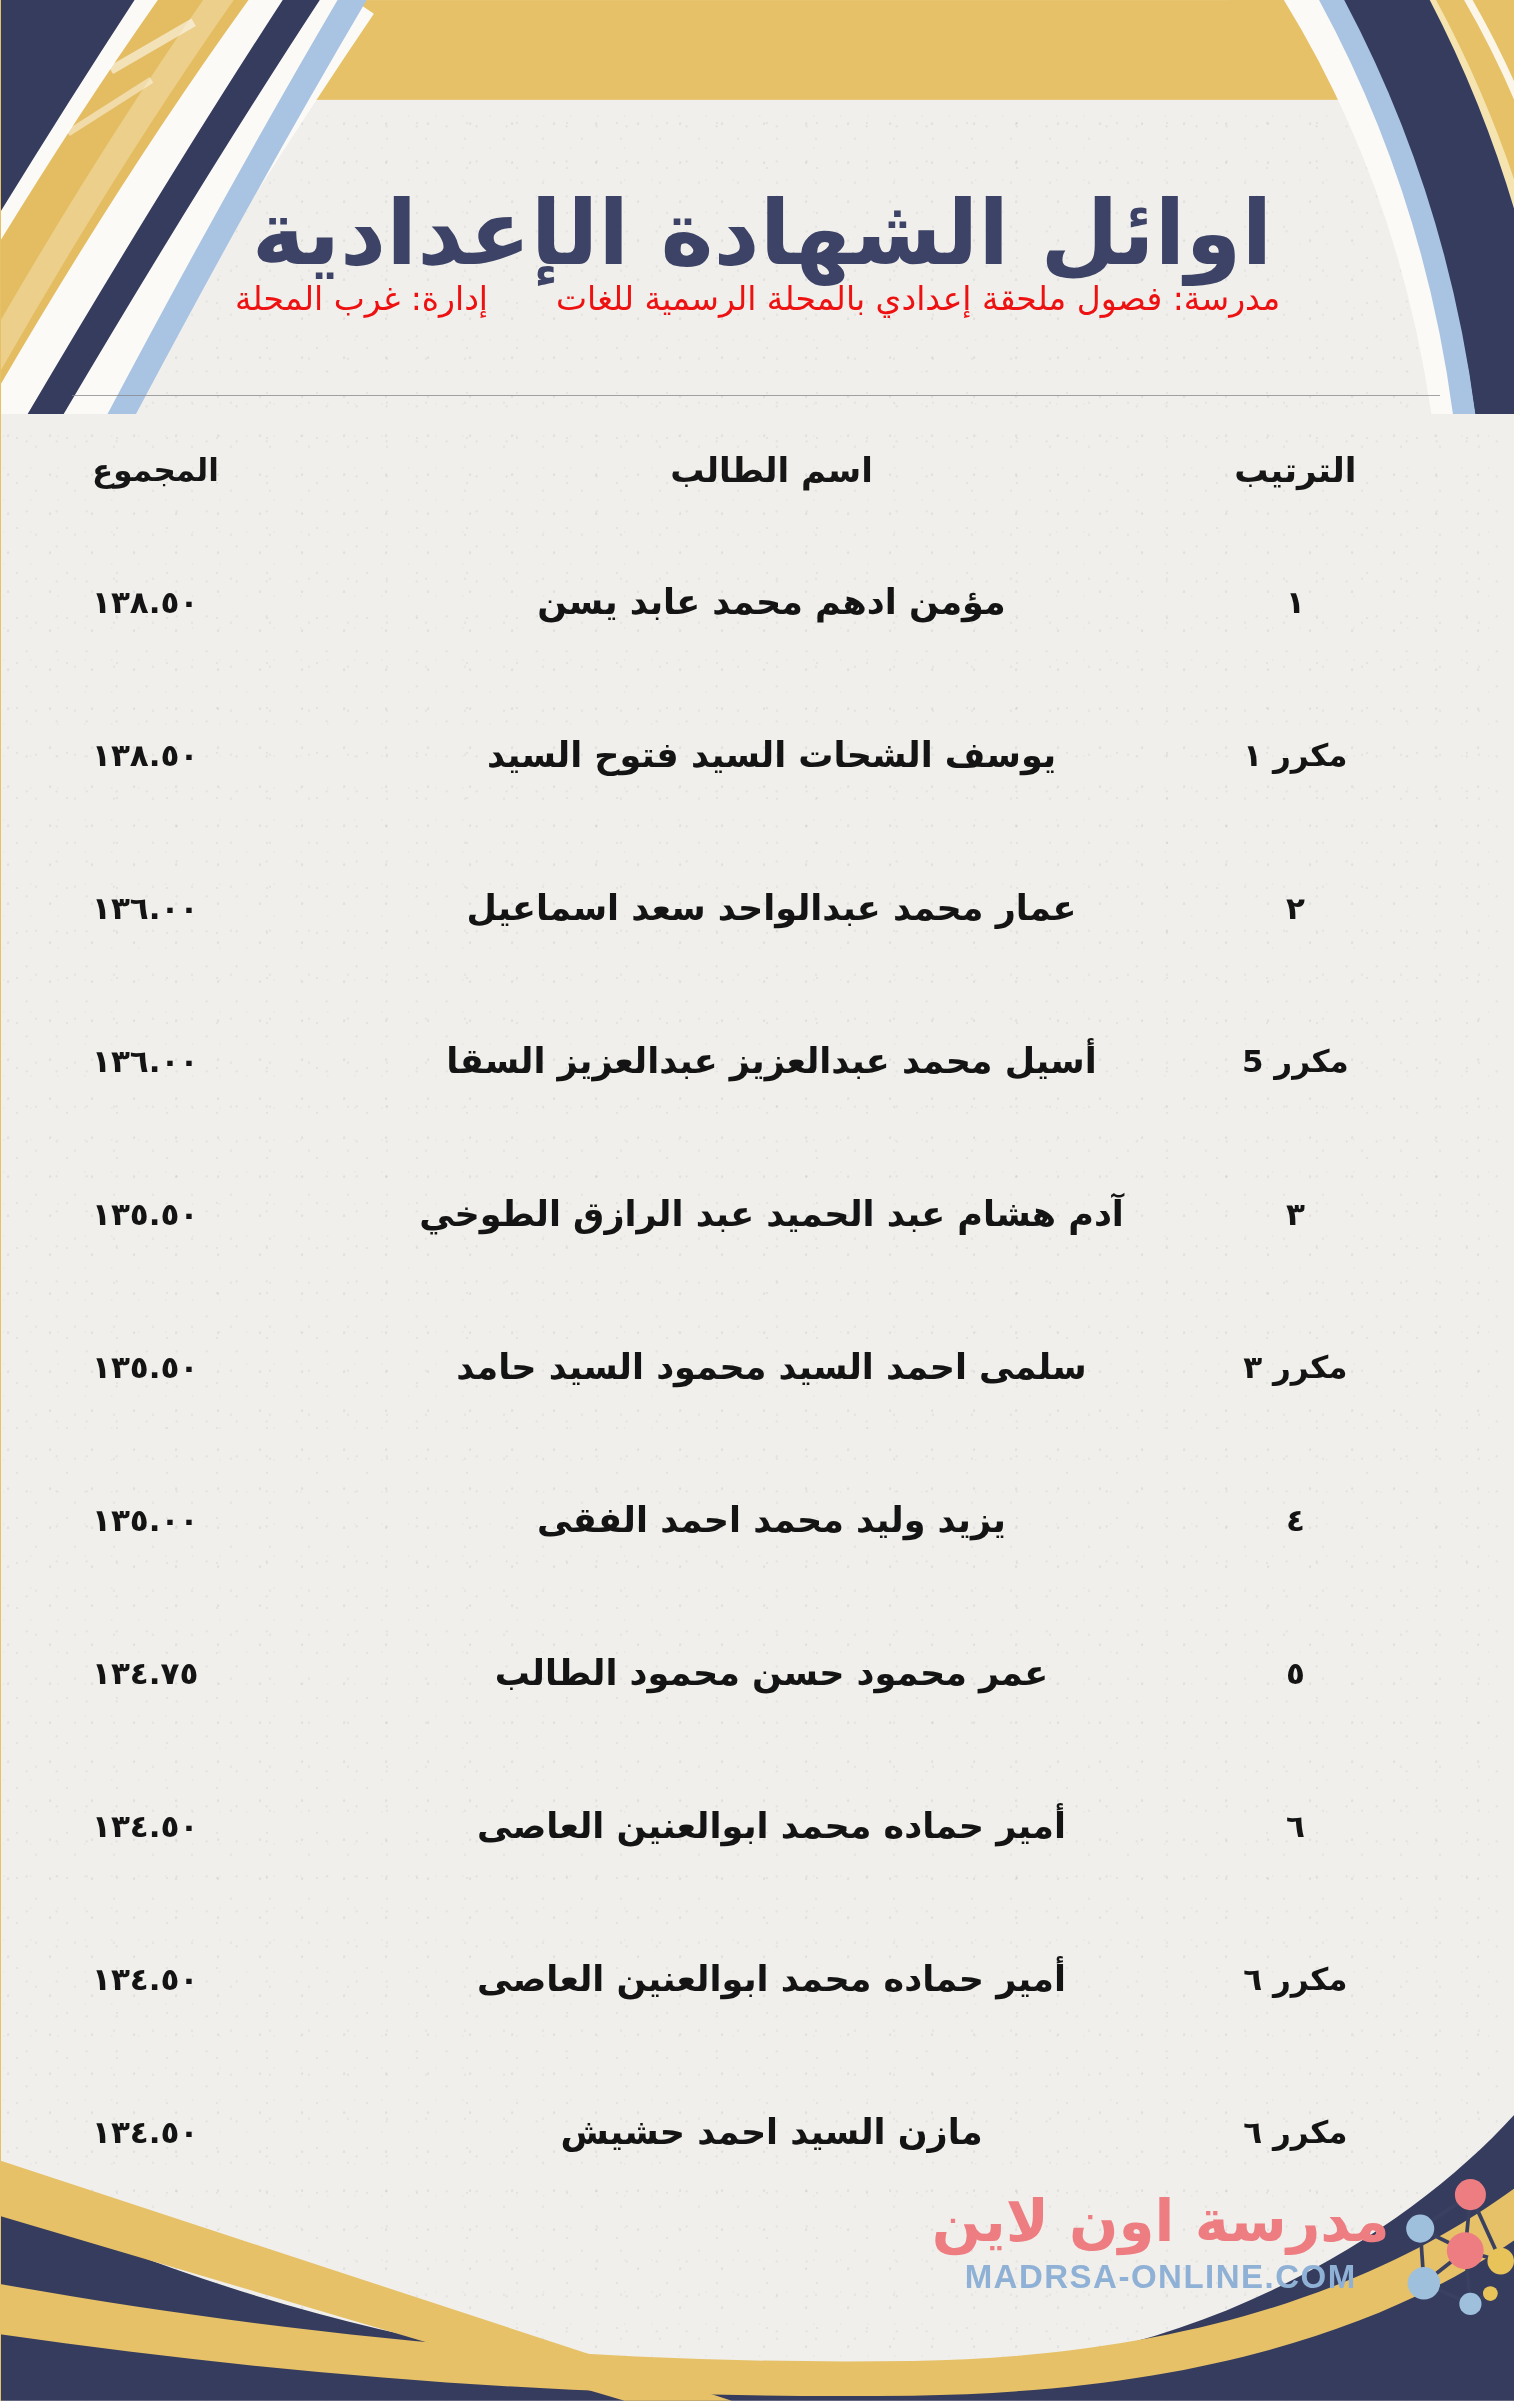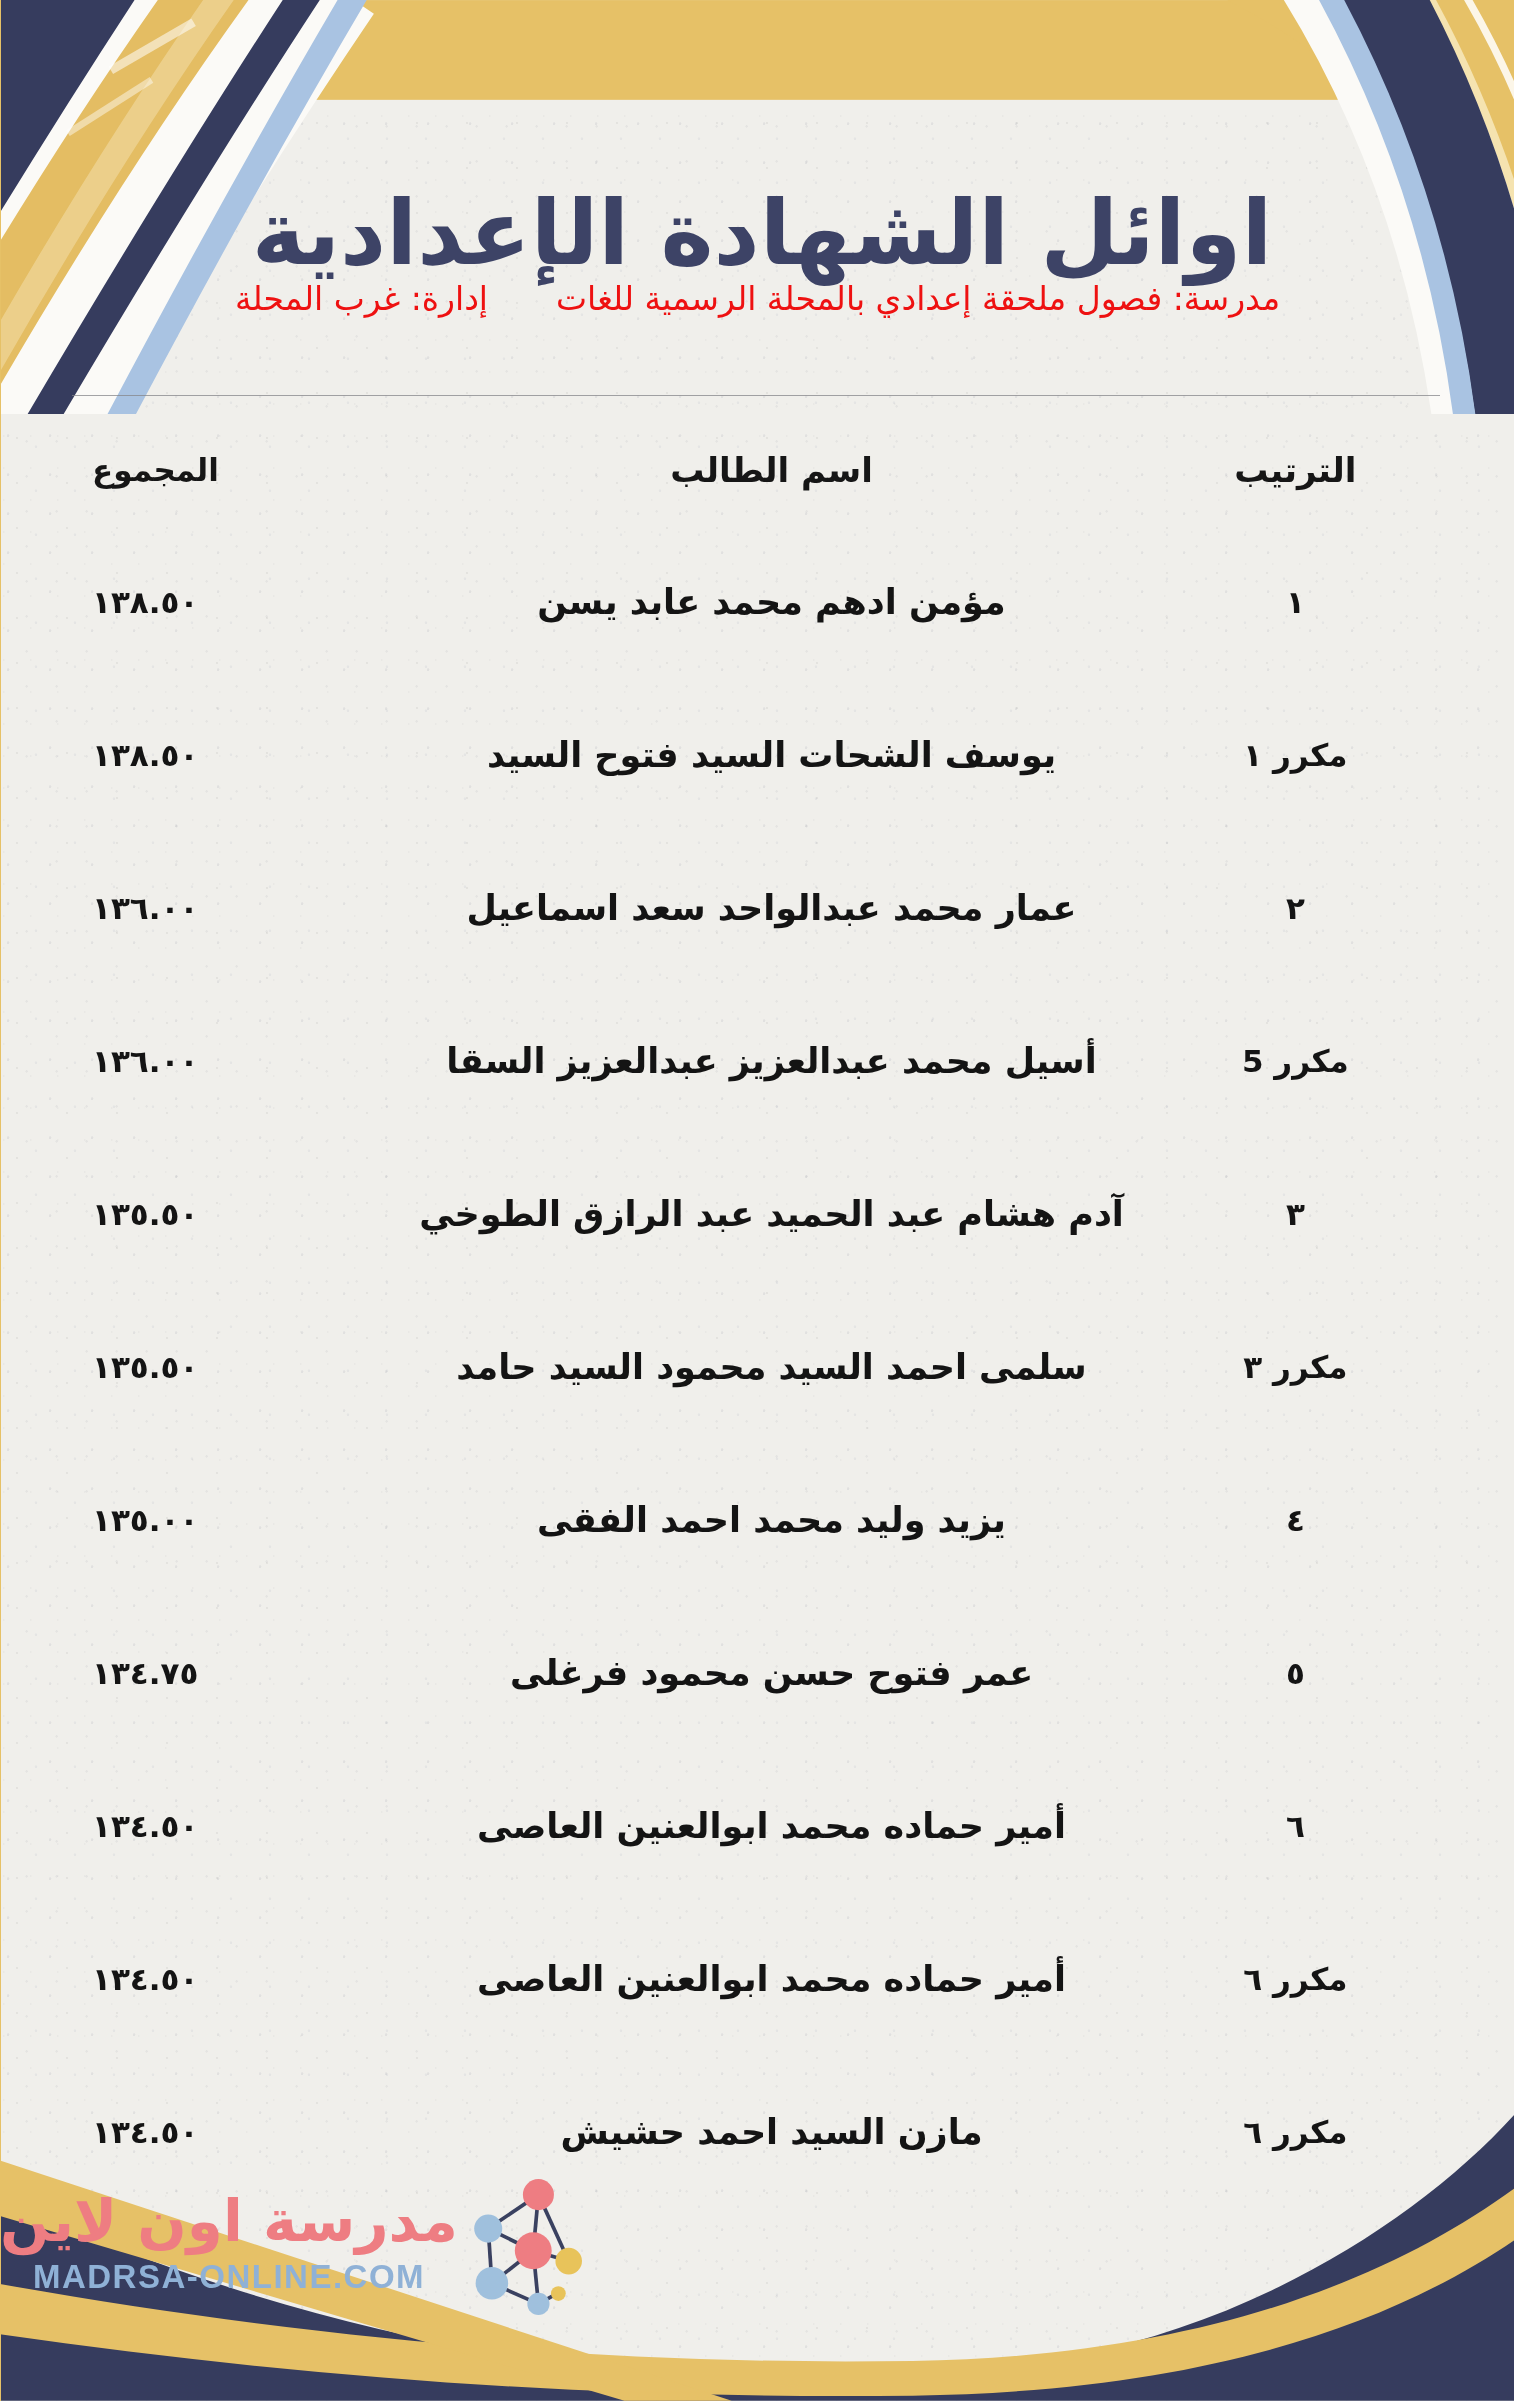--- a/index.html
+++ b/index.html
@@ -58,21 +58,21 @@
   .th-rank,.td-rank{text-align:center;font-size:31px;}
   .th-name,.td-name{text-align:center;font-size:35px;font-weight:600;}
   .th-rank{font-size:34px;}
   .th-name{font-size:34px;}
   .th-total,.td-total{text-align:left;padding-left:33px;font-size:31px;direction:ltr;}
   .td-rank{font-weight:600;}
   .td-total{font-weight:600;}
 
   .logo{
     position:absolute;top:2171px;left:0;right:0;
-    display:flex;flex-direction:row;justify-content:flex-start;align-items:center;
+    display:flex;flex-direction:row;justify-content:flex-end;align-items:center;
     gap:10.3px;direction:ltr;z-index:4;
   }
   .logo-text{display:flex;flex-direction:column;align-items:center;}
   .logo-arabic{
     font-size:58px;font-weight:bold;color:#ee7d82;line-height:1.1;
     direction:rtl;
   }
   .logo-domain{
     font-family:"Liberation Sans","DejaVu Sans",sans-serif;
     font-size:33px;font-weight:bold;color:#8fb1d6;letter-spacing:1.5px;
@@ -165,21 +165,21 @@
         </div>
 
         <div class="tr">
           <div class="td td-rank">٤</div>
           <div class="td td-name">يزيد وليد محمد احمد الفقى</div>
           <div class="td td-total">١٣٥.٠٠</div>
         </div>
 
         <div class="tr">
           <div class="td td-rank">٥</div>
-          <div class="td td-name">عمر فتوح حسن محمود فرغلى</div>
+          <div class="td td-name">عمر محمود حسن محمود الطالب</div>
           <div class="td td-total">١٣٤.٧٥</div>
         </div>
 
         <div class="tr">
           <div class="td td-rank">٦</div>
           <div class="td td-name">أمير حماده محمد ابوالعنين العاصى</div>
           <div class="td td-total">١٣٤.٥٠</div>
         </div>
 
         <div class="tr">

